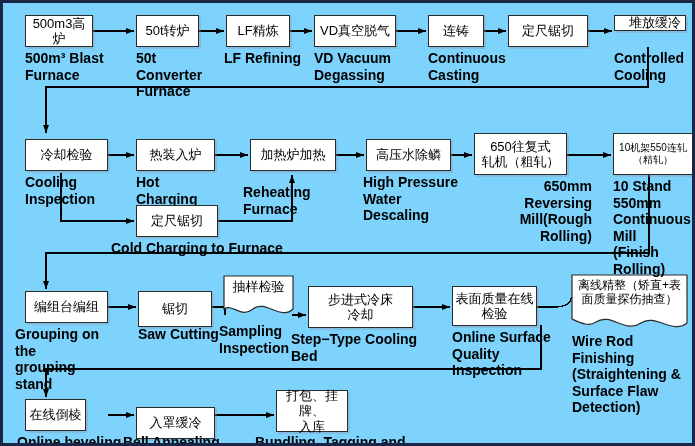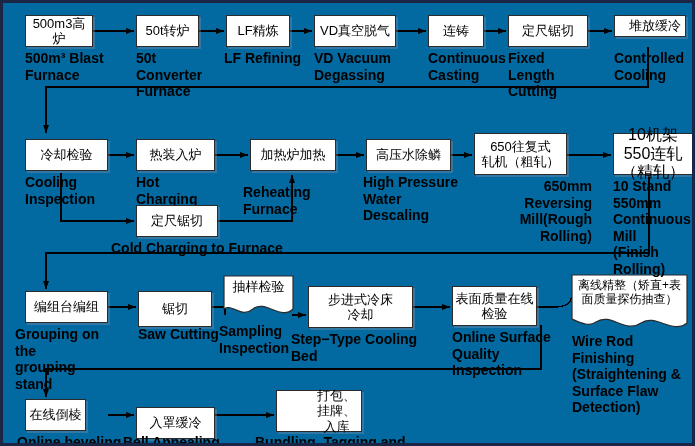--- a/index.html
+++ b/index.html
@@ -1,19 +1,19 @@
 <!DOCTYPE html>
 <html><head>
 <meta charset="utf-8">
 <style>
   html,body{margin:0;padding:0;background:#ffffff;}
   #page{
     position:relative;
     width:695px;height:446px;
-    background:#0369a1;
+    background:#7dd3fc;
     border:3px solid #1b2647;
     box-sizing:border-box;
     overflow:hidden;
     font-family:"Liberation Sans","DejaVu Sans",sans-serif;
   }
   #svg-layer{position:absolute;left:0;top:0;width:695px;height:446px;}
   .node{
     position:absolute;
     box-sizing:border-box;
     border:1px solid #2b2b2b;
@@ -119,24 +119,22 @@
 
   <div class="node" style="left:425px;top:12px;width:56px;height:32px;">
     <span class="lbl">连铸</span>
   </div>
   <div class="cap" style="left:425px;top:47px;width:72px;">Continuous
 Casting</div>
 
   <div class="node" style="left:505px;top:12px;width:80px;height:32px;">
     <span class="lbl">定尺锯切</span>
   </div>
-  <div class="cap" style="left:505px;top:47px;width:80px;">Fixed Length
-Cutting</div>
-
-  <div class="node" style="left:611px;top:12px;width:72px;height:22px;padding-left:12px;">
+
+  <div class="node" style="left:611px;top:12px;width:72px;height:16px;padding-left:12px;">
     <span class="lbl">堆放缓冷</span>
   </div>
   <div class="cap" style="left:611px;top:47px;width:80px;">Controlled
 Cooling</div>
 
   <div class="node" style="left:22px;top:136px;width:83px;height:32px;">
     <span class="lbl">冷却检验</span>
   </div>
   <div class="cap" style="left:22px;top:171px;width:86px;">Cooling
 Inspection</div>
@@ -158,21 +156,21 @@
   <div class="cap" style="left:360px;top:171px;width:118px;">High Pressure Water
 Descaling</div>
 
   <div class="node" style="left:471px;top:130px;width:93px;height:42px;white-space:pre-line;">
     <span class="lbl">650往复式
 轧机（粗轧）</span>
   </div>
   <div class="cap" style="left:471px;top:175px;width:118px;text-align:right;">650mm Reversing
 Mill(Rough Rolling)</div>
 
-  <div class="node" style="left:610px;top:130px;width:80px;height:42px;white-space:pre-line;font-size:16px;">
+  <div class="node" style="left:610px;top:130px;width:80px;height:42px;white-space:pre-line;font-size:10px;">
     <span class="lbl">10机架550连轧
 （精轧）</span>
   </div>
   <div class="cap" style="left:610px;top:175px;width:86px;">10 Stand 550mm
 Continuous Mill
 (Finish Rolling)</div>
 
   <div class="node" style="left:133px;top:202px;width:82px;height:32px;">
     <span class="lbl">定尺锯切</span>
   </div>
@@ -219,19 +217,19 @@
   <div class="node" style="left:22px;top:396px;width:61px;height:32px;">
     <span class="lbl">在线倒棱</span>
   </div>
   <div class="cap" style="left:14px;top:431px;width:110px;">Online beveling</div>
 
   <div class="node" style="left:133px;top:404px;width:79px;height:32px;">
     <span class="lbl">入罩缓冷</span>
   </div>
   <div class="cap" style="left:120px;top:431px;width:150px;">Bell Annealing Cooling</div>
 
-  <div class="node" style="left:273px;top:387px;width:86px;height:42px;white-space:pre-line;padding-left:37px;">
+  <div class="node" style="left:273px;top:387px;width:72px;height:42px;white-space:pre-line;">
     <span class="lbl">打包、挂牌、
 入库</span>
   </div>
   <div class="cap" style="left:252px;top:431px;width:230px;">Bundling, Tagging and Warehousing</div>
 
 </div>
 
 </body></html>

